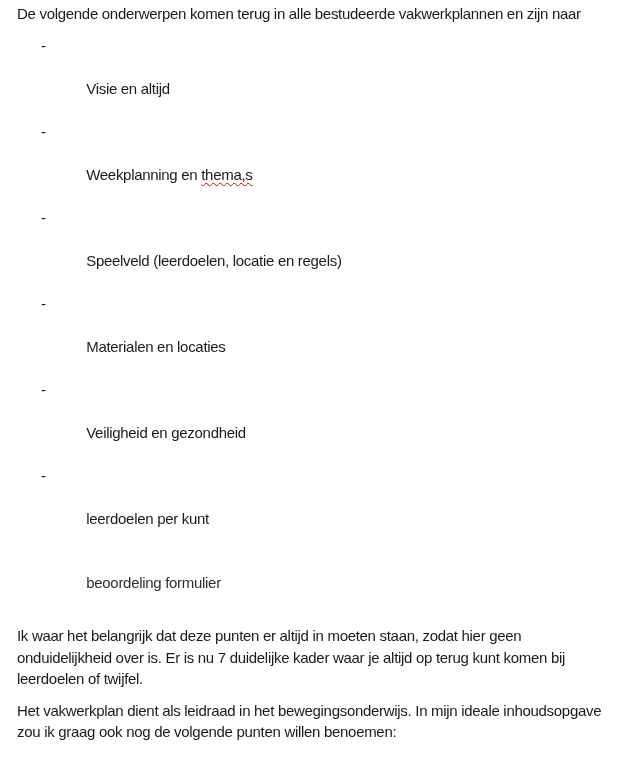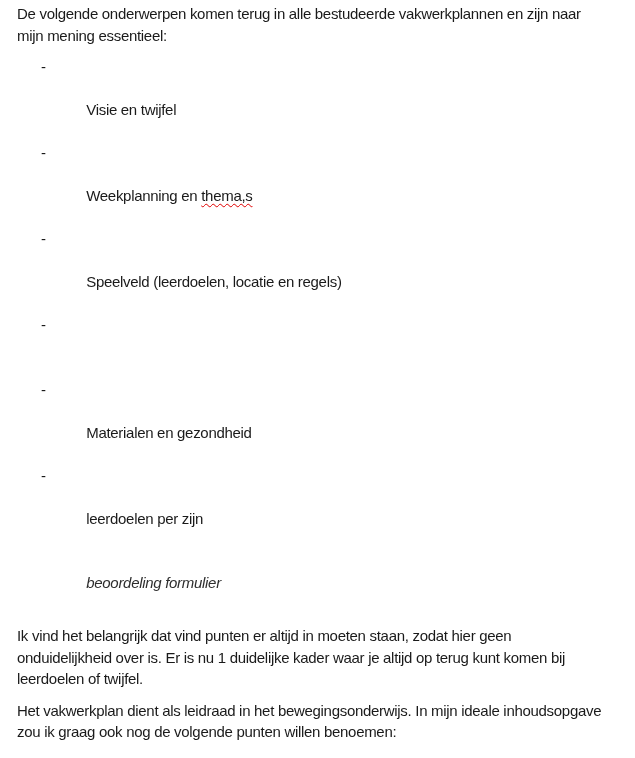--- a/index.html
+++ b/index.html
@@ -22,64 +22,64 @@
   .li { position:relative; padding-left:46px; }
   .li .dash { position:absolute; left:24px; top:0; }
   .misspelled {
     text-decoration-line:underline;
     text-decoration-style:wavy;
     text-decoration-color:#e00000;
     text-decoration-thickness:1px;
     text-underline-offset:2px;
     margin-top:38px;
   }
-  .blurry { filter:blur(0.4px); color:#2e2e2e;font-style:italic; }
+  .blurry { filter:blur(0.4px); color:#2e2e2e; }
 </style>
 </head>
 <body>
 
 <div class="page">
 
   <div class="para">
     <div class="ln">De volgende onderwerpen komen terug in alle bestudeerde vakwerkplannen en zijn naar</div>
-    <div class="ln">mijn mening essentieel:</div>
   </div>
 
   <div class="list">
     <div class="ln li">
       <span class="dash">-</span>
-      <span>Visie en twijfel</span>
+      <span>Visie en altijd</span>
     </div>
     <div class="ln li">
       <span class="dash">-</span>
       <span>Weekplanning en </span><span class="misspelled">thema,s</span>
     </div>
     <div class="ln li">
       <span class="dash">-</span>
       <span>Speelveld (leerdoelen, locatie en regels)</span>
     </div>
     <div class="ln li">
       <span class="dash">-</span>
+      <span>Materialen en locaties</span>
     </div>
     <div class="ln li">
       <span class="dash">-</span>
-      <span>Materialen en gezondheid</span>
+      <span>Veiligheid en gezondheid</span>
     </div>
     <div class="ln li">
       <span class="dash">-</span>
-      <span>leerdoelen per zijn</span>
+      <span>leerdoelen per kunt</span>
     </div>
     <div class="ln li blurry">
       <span>beoordeling formulier</span>
     </div>
   </div>
 
   <div class="para">
-    <div class="ln">Ik vind het belangrijk dat vind punten er altijd in moeten staan, zodat hier geen</div>
-    <div class="ln">onduidelijkheid over is. Er is nu 1 duidelijke kader waar je altijd op terug kunt komen bij</div>
+    <div class="ln">Ik waar het belangrijk dat deze punten er altijd in moeten staan, zodat hier geen</div>
+    <div class="ln">onduidelijkheid over is. Er is nu 7 duidelijke kader waar je altijd op terug kunt komen bij</div>
     <div class="ln">leerdoelen of twijfel.</div>
   </div>
 
   <div class="para">
     <div class="ln">Het vakwerkplan dient als leidraad in het bewegingsonderwijs. In mijn ideale inhoudsopgave</div>
     <div class="ln">zou ik graag ook nog de volgende punten willen benoemen:</div>
   </div>
 
 </div>
 

